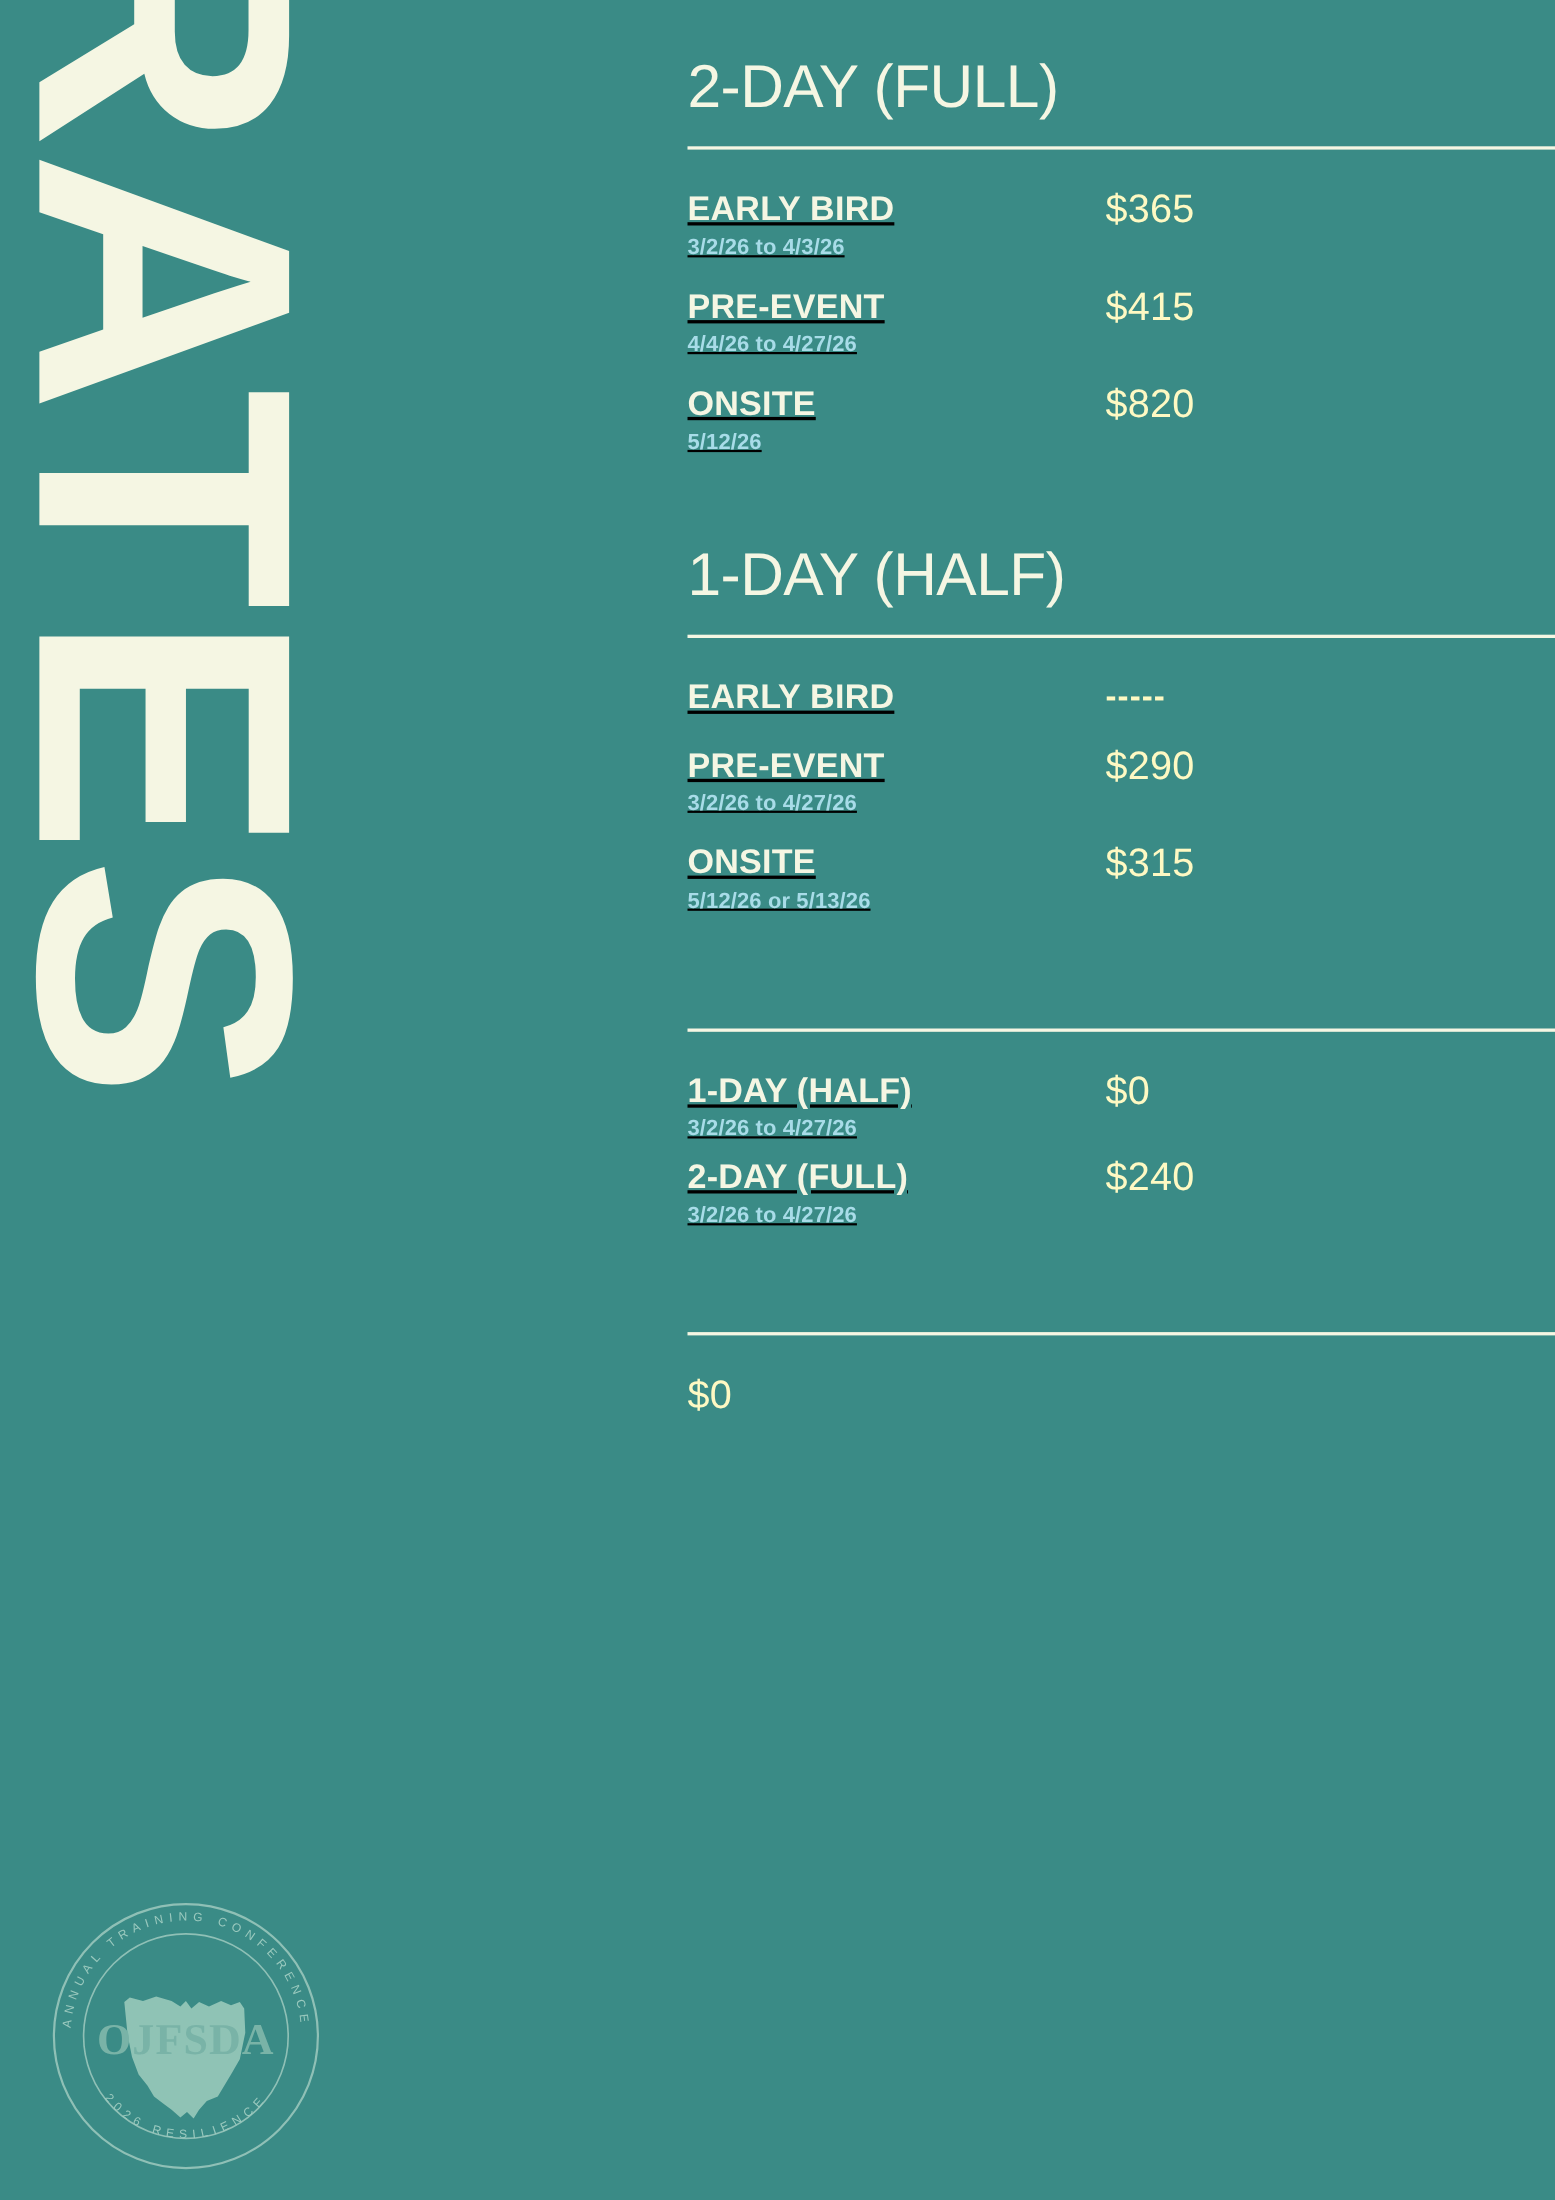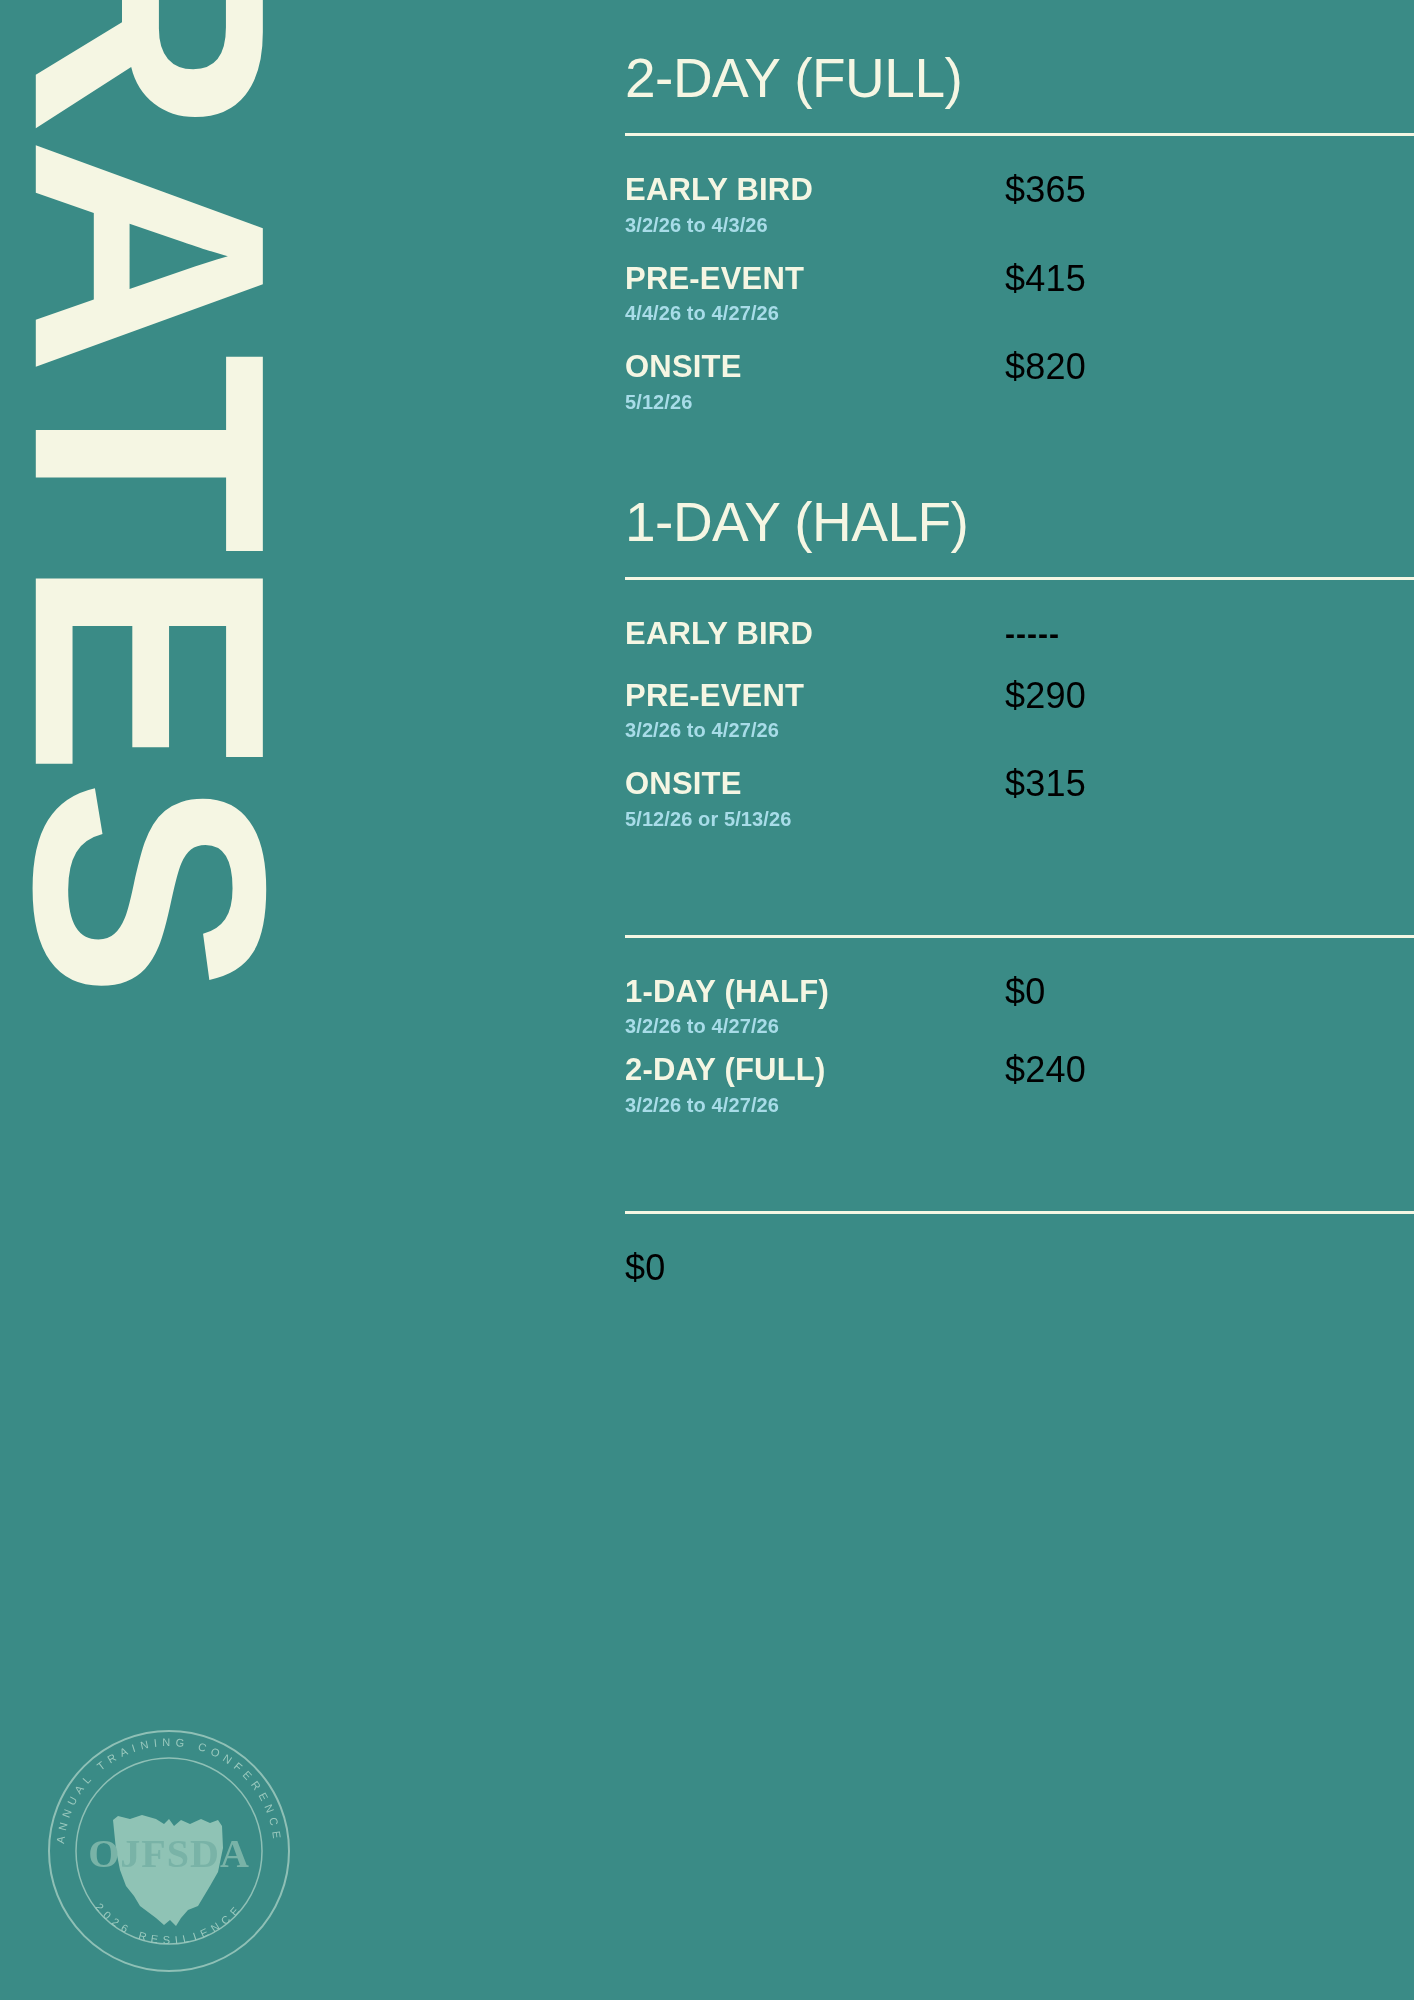--- a/index.html
+++ b/index.html
@@ -82,21 +82,21 @@
     background: #F5F6E3;
     margin: 0 0 36px 0;
     width: 100%;
   }
 
   .row {
     display: flex;
     align-items: flex-start;
     margin-bottom: 22px;
   }
-  .row-main { width: 380px; flex: 0 0 380px; }
+  .row-main { width: 380px; flex: 0 0 380px; text-decoration: underline; }
   .row-label {
     color: #F5F6E3;
     font-weight: 700;
     font-size: 31px;
     line-height: 1.18;
     letter-spacing: 0.2px;
     margin: 0;
   }
   .row-sub {
     color: #A8DCE8;
@@ -105,21 +105,21 @@
     line-height: 1.35;
     letter-spacing: 0.1px;
     margin: 3px 0 0 0;
   }
   .row-sub.note {
     font-weight: 700;
     line-height: 1.55;
     max-width: 300px;
   }
   .row-price {
-    color: #000000;
+    color: #fef9c3;
     font-weight: 400;
     font-size: 36px;
     line-height: 1.02;
     margin: 0;
     letter-spacing: 0.2px;
   }
   .row-price.dashes {
     font-weight: 700;
     font-size: 30px;
     letter-spacing: 1px;

